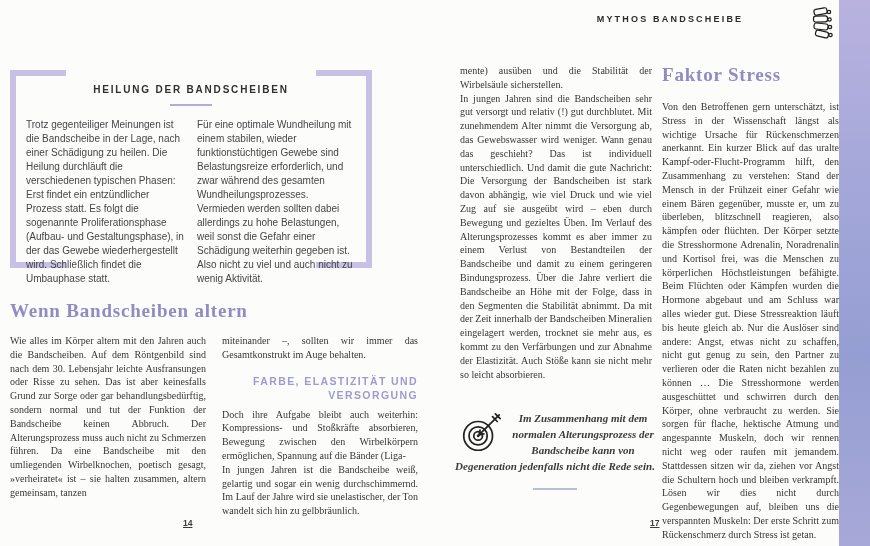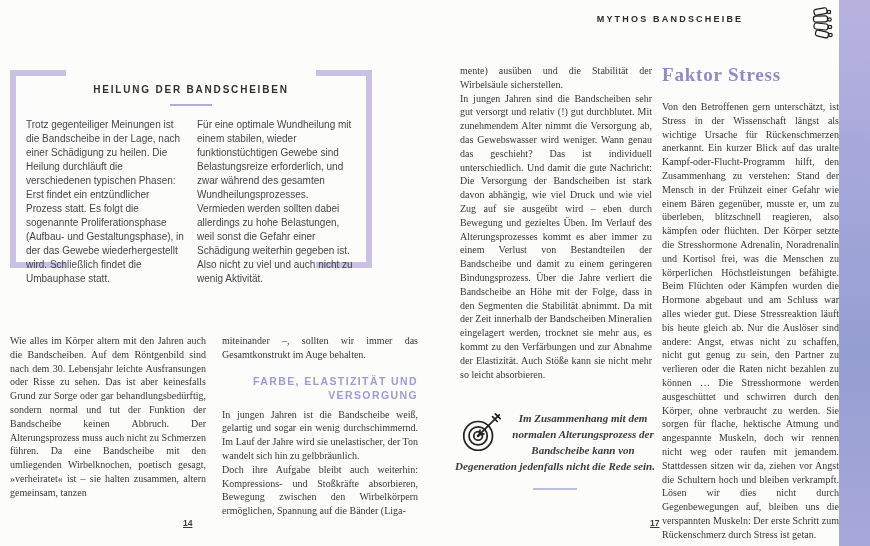--- a/index.html
+++ b/index.html
@@ -105,30 +105,31 @@
     <div class="infobox-inner">
       <div class="box-title">HEILUNG DER BANDSCHEIBEN</div>
       <div class="box-divider"></div>
       <div class="box-cols">
         <div class="box-col">Trotz gegenteiliger Meinungen ist die Bandscheibe in der Lage, nach einer Schädigung zu heilen. Die Heilung durchläuft die verschiedenen typischen Phasen: Erst findet ein entzündlicher Prozess statt. Es folgt die sogenannte Proliferationsphase (Aufbau- und Gestaltungsphase), in der das Gewebe wiederhergestellt wird. Schließlich findet die Umbauphase statt.</div>
         <div class="box-col">Für eine optimale Wundheilung mit einem stabilen, wieder funktionstüchtigen Gewebe sind Belastungsreize erforderlich, und zwar während des gesamten Wundheilungsprozesses. Vermieden werden sollten dabei allerdings zu hohe Belastungen, weil sonst die Gefahr einer Schädigung weiterhin gegeben ist. Also nicht zu viel und auch nicht zu wenig Aktivität.</div>
       </div>
     </div>
   </div>
 
+  <div class="section-heading lp-heading">Wenn Bandscheiben altern</div>
 
   <div class="left-cols">
     <div class="body-col">
       <p>Wie alles im Körper altern mit den Jahren auch die Bandscheiben. Auf dem Röntgenbild sind nach dem 30. Lebensjahr leichte Ausfransungen oder Risse zu sehen. Das ist aber keinesfalls Grund zur Sorge oder gar behandlungsbedürftig, sondern normal und tut der Funktion der Bandscheibe keinen Abbruch. Der Alterungsprozess muss auch nicht zu Schmerzen führen. Da eine Bandscheibe mit den umliegenden Wirbelknochen, poetisch gesagt, »verheiratet« ist – sie halten zusammen, altern gemeinsam, tanzen</p>
     </div>
     <div class="body-col">
       <p class="gap-after">miteinander –, sollten wir immer das Gesamtkonstrukt im Auge behalten.</p>
       <p class="subheading">FARBE, ELASTIZITÄT UND VERSORGUNG</p>
+      <p>Doch ihre Aufgabe bleibt auch weiterhin: Kompressions- und Stoßkräfte absorbieren, Bewegung zwischen den Wirbelkörpern ermöglichen, Spannung auf die Bänder (Liga-</p>
       <p>In jungen Jahren ist die Bandscheibe weiß, gelartig und sogar ein wenig durchschimmernd. Im Lauf der Jahre wird sie unelastischer, der Ton wandelt sich hin zu gelbbräunlich.</p>
-      <p>Doch ihre Aufgabe bleibt auch weiterhin: Kompressions- und Stoßkräfte absorbieren, Bewegung zwischen den Wirbelkörpern ermöglichen, Spannung auf die Bänder (Liga-</p>
     </div>
   </div>
 
   <div class="page-number pn-left">14</div>
 
   <div class="rp-col1 rp-text">
     <p>mente) ausüben und die Stabilität der Wirbelsäule sicherstellen.</p>
     <p>In jungen Jahren sind die Bandscheiben sehr gut versorgt und relativ (!) gut durchblutet. Mit zunehmendem Alter nimmt die Versorgung ab, das Gewebswasser wird weniger. Wann genau das geschieht? Das ist individuell unterschiedlich. Und damit die gute Nachricht: Die Versorgung der Bandscheiben ist stark davon abhängig, wie viel Druck und wie viel Zug auf sie ausgeübt wird – eben durch Bewegung und gezieltes Üben. Im Verlauf des Alterungsprozesses kommt es aber immer zu einem Verlust von Bestandteilen der Bandscheibe und damit zu einem geringeren Bindungsprozess. Über die Jahre verliert die Bandscheibe an Höhe mit der Folge, dass in den Segmenten die Stabilität abnimmt. Da mit der Zeit innerhalb der Bandscheiben Mineralien eingelagert werden, trocknet sie mehr aus, es kommt zu den Verfärbungen und zur Abnahme der Elastizität. Auch Stöße kann sie nicht mehr so leicht absorbieren.</p>
   </div>
 

